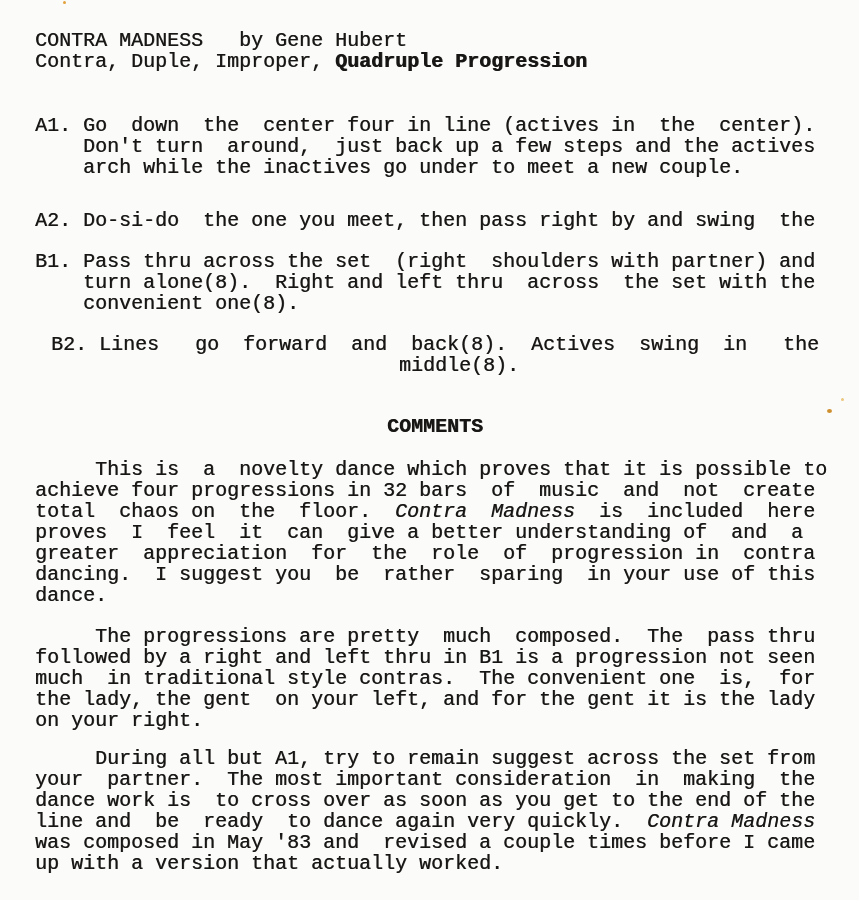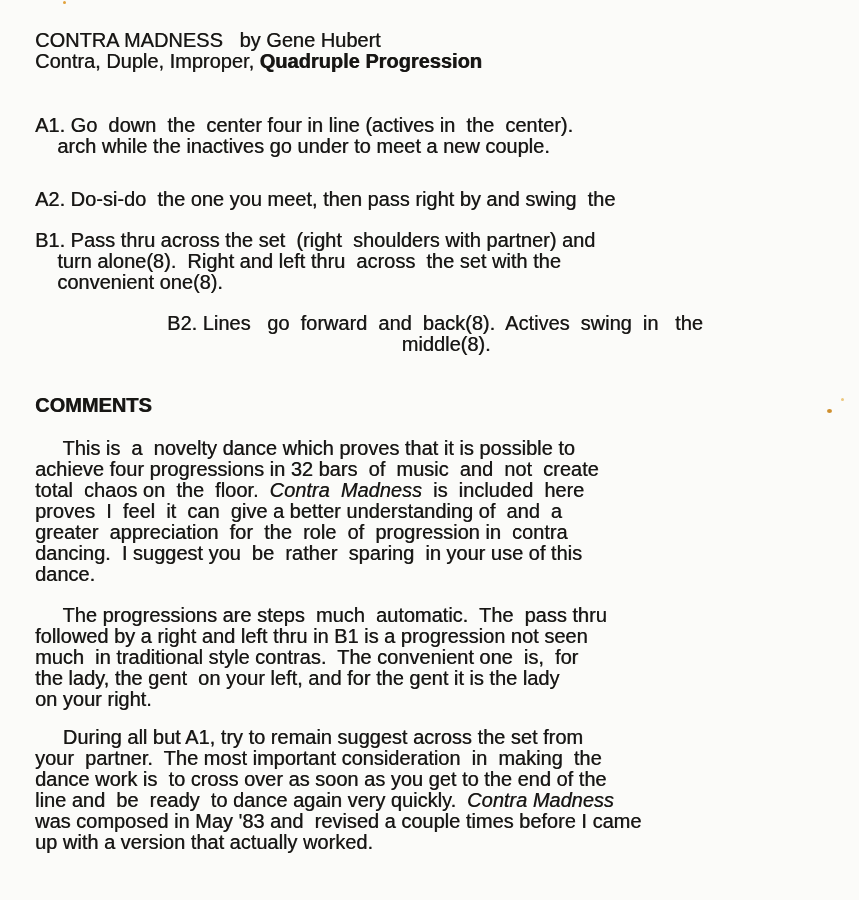--- a/index.html
+++ b/index.html
@@ -6,21 +6,21 @@
     margin: 0;
     padding: 0;
     background: #fbfbf9;
   }
   .page {
     position: relative;
     width: 859px;
     height: 900px;
     background: #fbfbf9;
     overflow: hidden;
-    font-family: Liberation Sans, sans-serif;
+    font-family: Liberation Mono, monospace;
     font-size: 20px;
     line-height: 21px;
     color: #171614;
   }
   .content {
     position: absolute;
     left: 35px;
     top: 30px;
     width: 800px;
   }
@@ -37,21 +37,21 @@
   .seg-italic {
     font-style: italic;
   }
   .block-a1 { margin-top: 43px; }
   .block-a2 { margin-top: 32px; }
   .block-b1 { margin-top: 20px; }
   .block-b2 { margin-top: 20px; text-align: center; }
   .comments-heading {
     margin-top: 40px;
     height: 21px;
-    text-align: left;
+    text-align: center;
     font-weight: bold;
     text-shadow: 0.6px 0 0 rgba(23,22,20,0.9);
   }
   .block-p1 { margin-top: 22px; }
   .block-p2 { margin-top: 20px; }
   .block-p3 { margin-top: 17px; }
   .speck {
     position: absolute;
     border-radius: 50%;
   }
@@ -62,20 +62,21 @@
 <div class="page">
   <div class="content">
 
     <div class="block-header">
         <div class="line"><span>CONTRA MADNESS   by Gene Hubert</span></div>
         <div class="line"><span>Contra, Duple, Improper, </span><span class="seg-bold">Quadruple Progression</span></div>
       </div>
 
     <div class="block-a1">
         <div class="line"><span>A1. Go  down  the  center four in line (actives in  the  center).</span></div>
+        <div class="line"><span>    Don't turn  around,  just back up a few steps and the actives</span></div>
         <div class="line"><span>    arch while the inactives go under to meet a new couple.</span></div>
       </div>
 
     <div class="block-a2">
         <div class="line"><span>A2. Do-si-do  the one you meet, then pass right by and swing  the</span></div>
       </div>
 
     <div class="block-b1">
         <div class="line"><span>B1. Pass thru across the set  (right  shoulders with partner) and</span></div>
         <div class="line"><span>    turn alone(8).  Right and left thru  across  the set with the</span></div>
@@ -93,21 +94,21 @@
         <div class="line"><span>     This is  a  novelty dance which proves that it is possible to</span></div>
         <div class="line"><span>achieve four progressions in 32 bars  of  music  and  not  create</span></div>
         <div class="line"><span>total  chaos on  the  floor.  </span><span class="seg-italic">Contra  Madness</span><span>  is  included  here</span></div>
         <div class="line"><span>proves  I  feel  it  can  give a better understanding of  and  a</span></div>
         <div class="line"><span>greater  appreciation  for  the  role  of  progression in  contra</span></div>
         <div class="line"><span>dancing.  I suggest you  be  rather  sparing  in your use of this</span></div>
         <div class="line"><span>dance.</span></div>
       </div>
 
     <div class="block-p2">
-        <div class="line"><span>     The progressions are steps  much  automatic.  The  pass thru</span></div>
+        <div class="line"><span>     The progressions are pretty  much  composed.  The  pass thru</span></div>
         <div class="line"><span>followed by a right and left thru in B1 is a progression not seen</span></div>
         <div class="line"><span>much  in traditional style contras.  The convenient one  is,  for</span></div>
         <div class="line"><span>the lady, the gent  on your left, and for the gent it is the lady</span></div>
         <div class="line"><span>on your right.</span></div>
       </div>
 
     <div class="block-p3">
         <div class="line"><span>     During all but A1, try to remain suggest across the set from</span></div>
         <div class="line"><span>your  partner.  The most important consideration  in  making  the</span></div>
         <div class="line"><span>dance work is  to cross over as soon as you get to the end of the</span></div>

